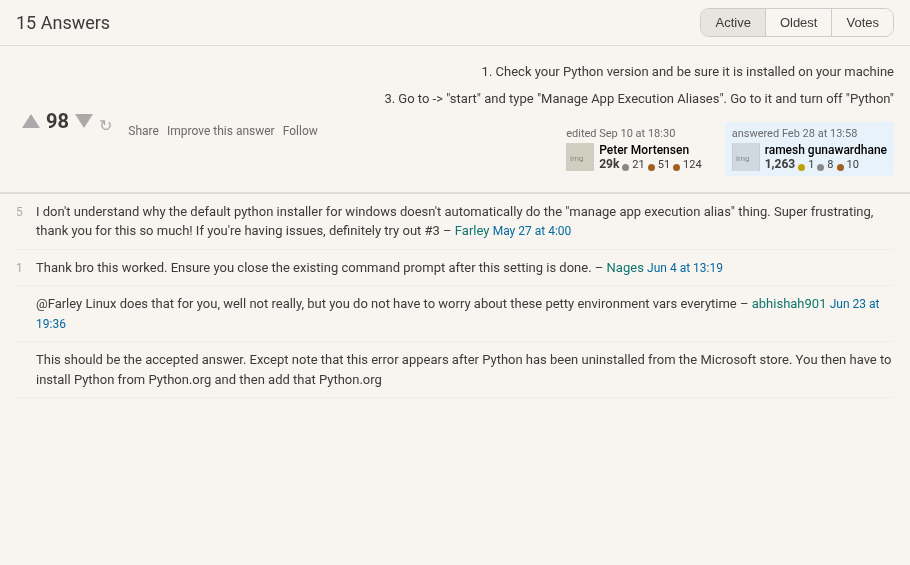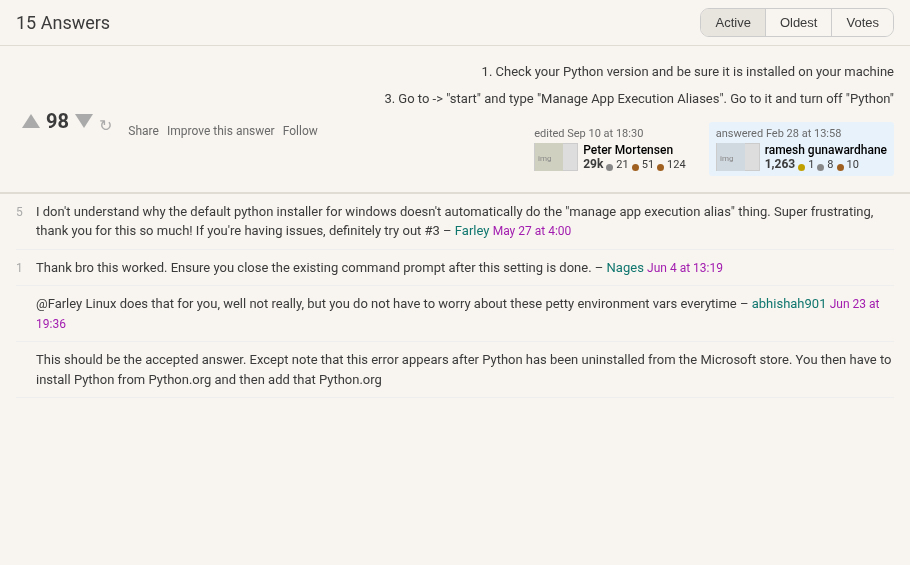--- a/index.html
+++ b/index.html
@@ -130,27 +130,27 @@
       color: #6a6a6a;
       margin-bottom: 3px;
       font-size: 11px;
     }
     .user-card-info {
       display: flex;
       align-items: center;
       gap: 5px;
     }
     .user-avatar {
-      width: 44px;
+      width: 28px;
       height: 28px;
       background: #ddd;
       border: 1px solid #ccc;
       display: flex;
       align-items: center;
-      justify-content: flex-start;
+      justify-content: center;
       font-size: 9px;
       color: #888;
       flex-shrink: 0;
     }
     .user-name {
       color: #000000;
       font-size: 12px;
       font-weight: 500;
     }
     .user-rep {
@@ -196,21 +196,21 @@
     }
     .comment-body {
       flex: 1;
       color: #3b3b3b;
     }
     .comment-body a, .comment-link {
       color: #0f766e;
       text-decoration: none;
     }
     .comment-meta {
-      color: #a21caf;
+      color: #0369a1;
       font-size: 12px;
     }
   </style>
 </head>
 <body>
 
 <div class="header">
   <h2 class="header-title">15 Answers</h2>
   <div class="sort-tabs">
     <button class="sort-tab active">Active</button>

